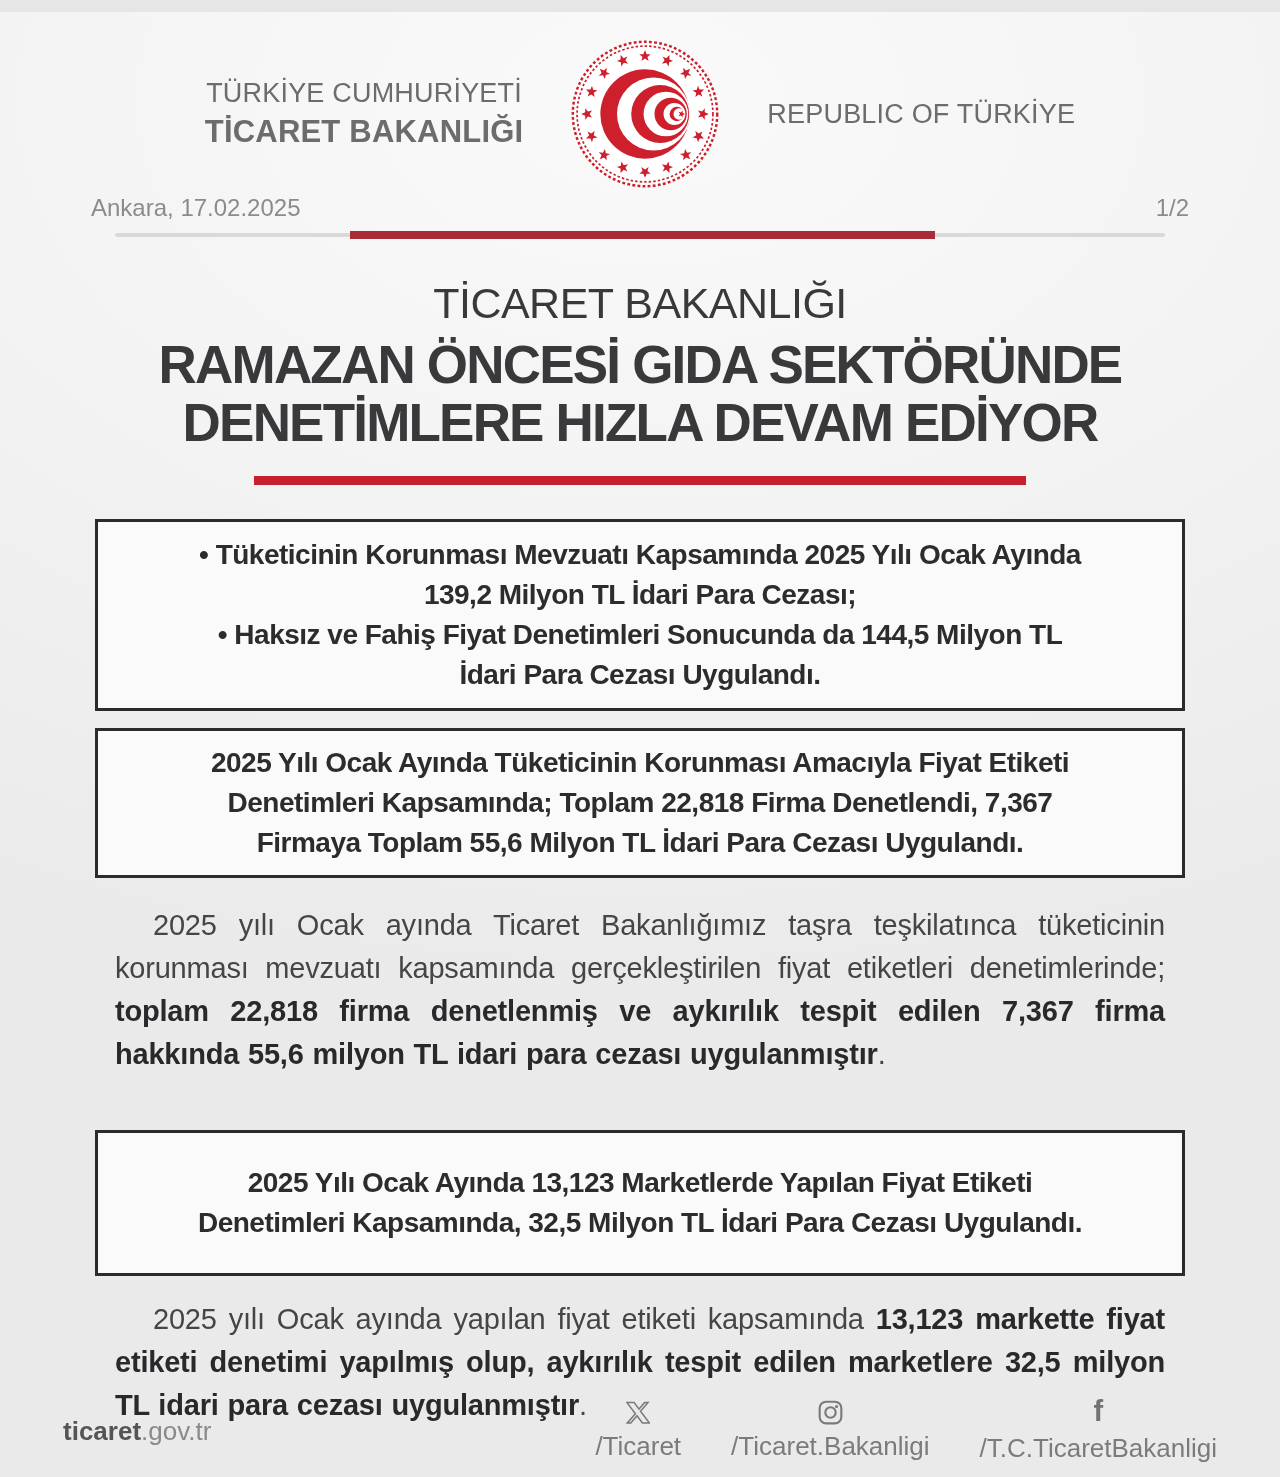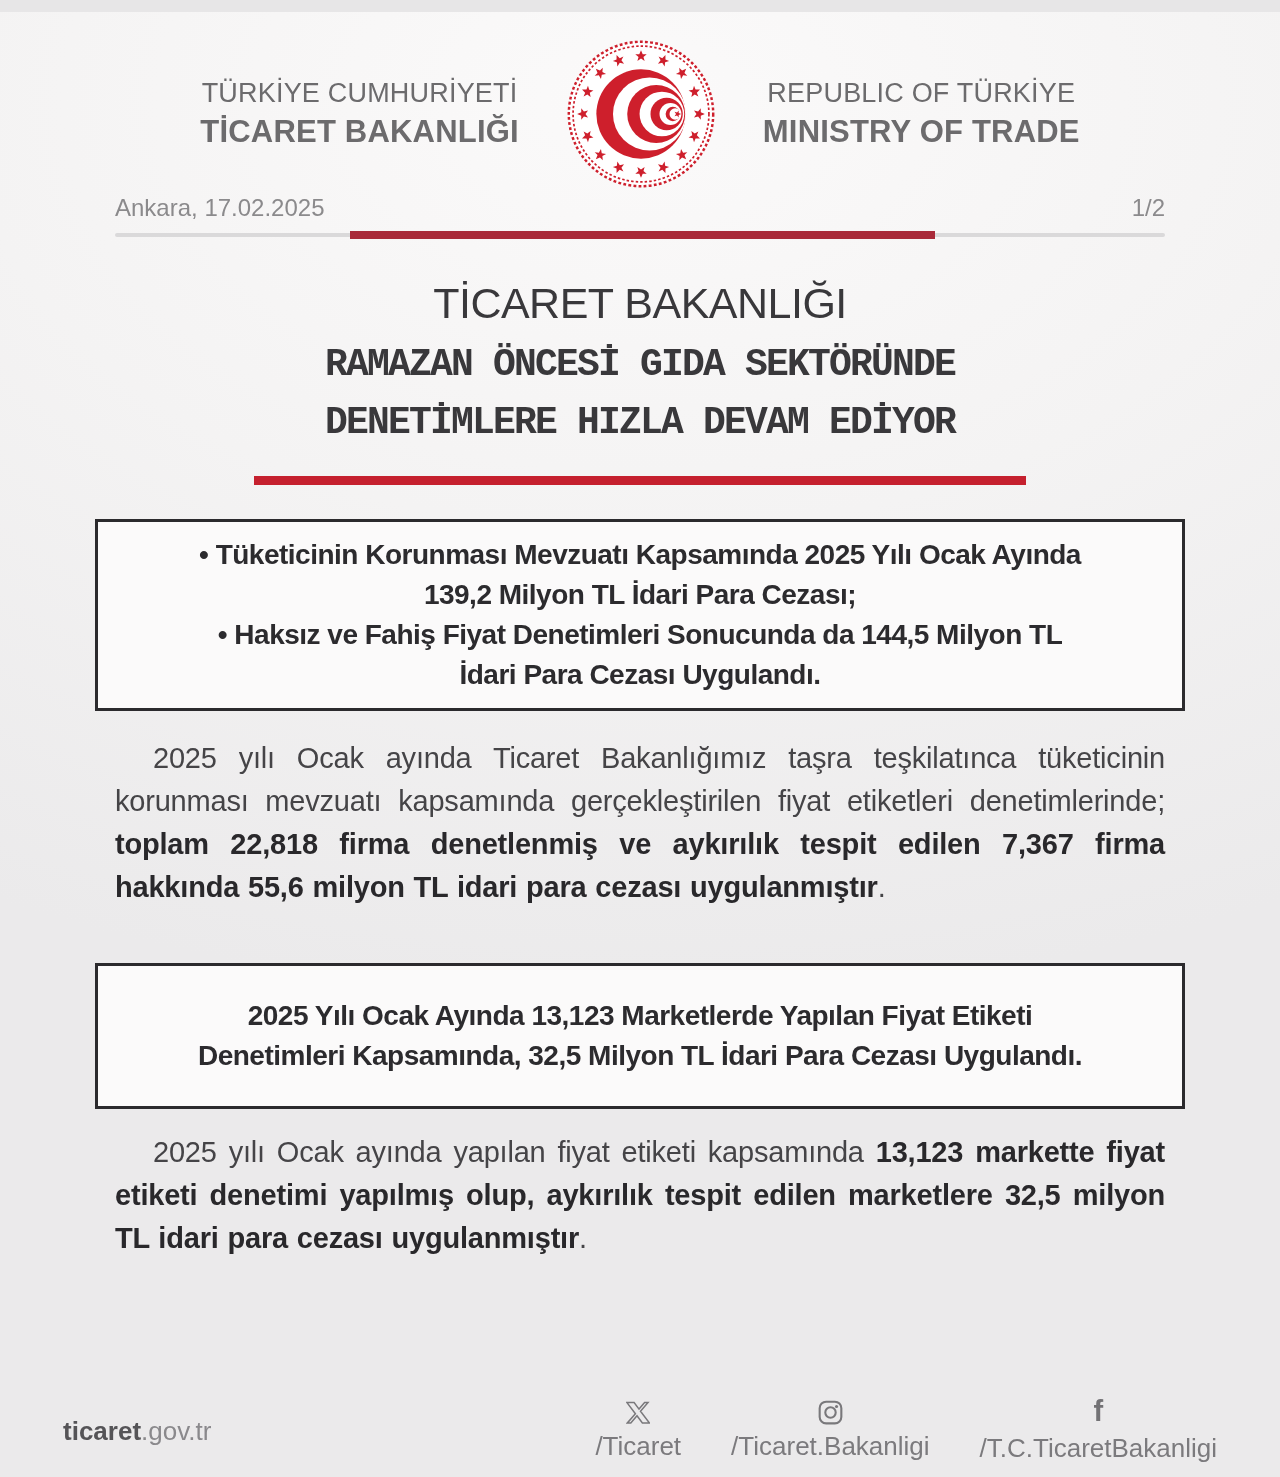--- a/index.html
+++ b/index.html
@@ -16,29 +16,29 @@
 
   
   .header { display:flex; align-items:center; justify-content:center; gap:46px; padding-top:26px; }
   .header-text { text-align:center; color:#6c6b6d; }
   .h-line1 { font-size:27px; font-weight:400; letter-spacing:0.2px; }
   .h-line2 { font-size:31px; font-weight:700; margin-top:5px; letter-spacing:0.2px; }
   .logo-wrap { width:152px; height:152px; flex:0 0 auto; }
 
   
   .meta-row { display:flex; justify-content:space-between; align-items:flex-end;
-              padding:0 115px; margin-top:4px; color:#8b8a8c; font-size:24px; }
+              padding:0 91px; margin-top:4px; color:#8b8a8c; font-size:24px; }
   .divider { position:relative; margin:9px 115px 0; height:8px; }
   .divider-gray { position:absolute; top:2px; left:0; right:0; height:4px; background:#dad9da; border-radius:2px; }
   .divider-red { position:absolute; top:0; left:235px; width:585px; height:8px; background:#a92a39; }
 
   
   .title-block { text-align:center; margin-top:40px; color:#39383b; }
   .title-top { font-size:43px; font-weight:400; letter-spacing:-0.5px; }
-  .title-main { font-size:38px; font-weight:700; letter-spacing:-1.8px; line-height:58px; margin-top:8px;font-family:Liberation Mono, monospace; }
+  .title-main { font-size:53px; font-weight:700; letter-spacing:-1.8px; line-height:58px; margin-top:8px; }
   .title-underline { width:772px; height:9px; background:#c5202e; margin:24px auto 0; }
 
   
   .hbox {
     margin:0 95px; border:3px solid #2b2a2d; background:#fbfafa;
     text-align:center; font-weight:700; color:#2c2b2e;
     font-size:28px; line-height:40px; letter-spacing:-0.5px;
     overflow:hidden;
   }
   .hbox .line { white-space:nowrap; }
@@ -113,21 +113,20 @@
           <circle cx="31" r="11.5" fill="#ffffff"></circle>
           <circle cx="33.5" r="7.6" fill="#ce1f2c"></circle>
           <circle cx="36" r="6" fill="#ffffff"></circle>
           <use href="#star" transform="translate(38.5,0) rotate(90) scale(0.62)" fill="#ce1f2c"></use>
         </g>
       </svg>
     </div>
 
     <div class="header-text">
       <div class="h-line1">REPUBLIC OF TÜRKİYE</div>
-      <div class="h-line2">MINISTRY OF TRADE</div>
     </div>
   </div>
 
   <div class="meta-row">
     <span>Ankara, 17.02.2025</span>
     <span>1/2</span>
   </div>
 
   <div class="divider">
     <div class="divider-gray"></div>
@@ -141,20 +140,25 @@
     <div class="title-underline"></div>
   </div>
 
   <div class="hbox box-1">
       <div class="line">• Tüketicinin Korunması Mevzuatı Kapsamında 2025 Yılı Ocak Ayında</div>
       <div class="line">139,2 Milyon TL İdari Para Cezası;</div>
       <div class="line">• Haksız ve Fahiş Fiyat Denetimleri Sonucunda da 144,5 Milyon TL</div>
       <div class="line">İdari Para Cezası Uygulandı.</div>
     </div>
 
+  <div class="hbox box-2">
+      <div class="line">2025 Yılı Ocak Ayında Tüketicinin Korunması Amacıyla Fiyat Etiketi</div>
+      <div class="line">Denetimleri Kapsamında; Toplam 22,818 Firma Denetlendi, 7,367</div>
+      <div class="line">Firmaya Toplam 55,6 Milyon TL İdari Para Cezası Uygulandı.</div>
+    </div>
 
   <p class="para"><span>2025 yılı Ocak ayında Ticaret Bakanlığımız taşra teşkilatınca tüketicinin korunması mevzuatı kapsamında gerçekleştirilen fiyat etiketleri denetimlerinde; </span><b>toplam 22,818 firma denetlenmiş ve aykırılık tespit edilen 7,367 firma hakkında 55,6 milyon TL idari para cezası uygulanmıştır</b><span>.</span></p>
 
   <div class="hbox box-3">
       <div class="line">2025 Yılı Ocak Ayında 13,123 Marketlerde Yapılan Fiyat Etiketi</div>
       <div class="line">Denetimleri Kapsamında, 32,5 Milyon TL İdari Para Cezası Uygulandı.</div>
     </div>
 
   <p class="para para-2"><span>2025 yılı Ocak ayında yapılan fiyat etiketi kapsamında </span><b>13,123 markette fiyat etiketi denetimi yapılmış olup, aykırılık tespit edilen marketlere 32,5 milyon TL idari para cezası uygulanmıştır</b><span>.</span></p>
 

